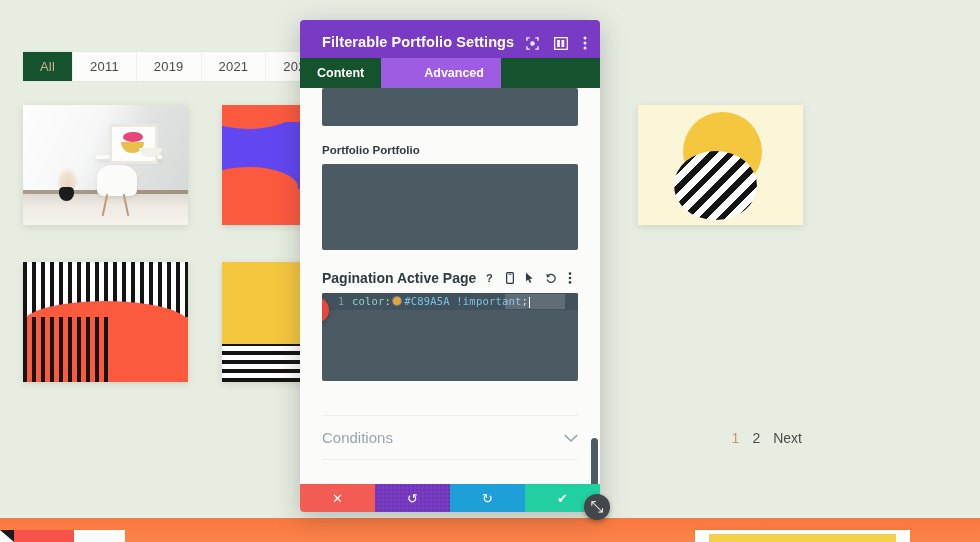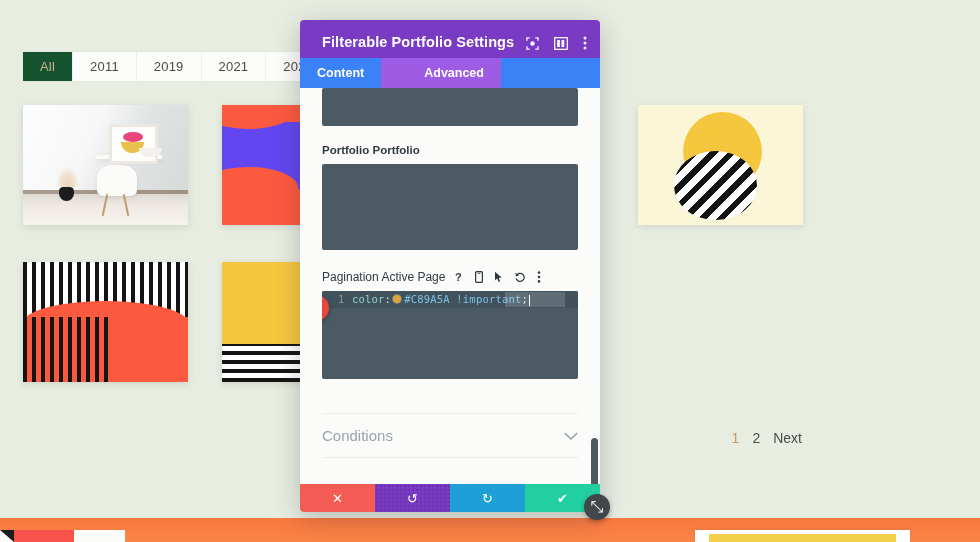--- a/index.html
+++ b/index.html
@@ -208,21 +208,21 @@
   #modal-preset {
     color: #dfc9f4; font-size: 10.5px; margin-top: 4px; font-weight: bold;
   }
   #header-icons {
     position: absolute; right: 13px; top: 16px;
     display: flex; gap: 15px; align-items: center;
   }
   .hdr-ico { color: #ffffff; opacity:.95; cursor: pointer; display:flex; }
 
   #modal-tabs {
-    display: flex; background: #3b82f6; height: 30px;
+    display: flex; background: #14532d; height: 30px;
   }
   .tab {
     padding: 0 17px; display:flex; align-items:center;
     color:#ffffff; font-size:12.5px; font-weight:bold; cursor:pointer;
   }
   .tab.active { background: #9e5ce4; padding-left: 43px; }
 
   #modal-body {
     flex: 1; background:#fbfcfa; position: relative;
     padding: 0 22px; overflow: hidden;
@@ -233,21 +233,21 @@
   #fb-top { height: 38px; margin-top: 0; }
   .field-label {
     font-size: 11.5px; color:#2f3b42; font-weight:bold;
     margin: 18px 0 8px 0;
   }
   #fb-mid { height: 86px; }
 
   .label-row {
     display:flex; align-items:center; gap:0; margin: 20px 0 7px 0;
   }
-  .label-row .lr-text { font-size:12px; color:#2f3b42; font-weight:normal; }
+  .label-row .lr-text { font-size:14px; color:#2f3b42; font-weight:bold; }
   .lr-icons { display:flex; gap:11px; margin-left:10px; align-items:center; }
   .lr-ico { color:#2f3b42; display:flex; align-items:center; cursor:pointer; }
 
   
   #code-editor {
     background:#4b5a63; border-radius:2px; height: 88px; position:relative;
     font-family: "DejaVu Sans Mono", monospace;
     overflow:hidden;
   }
   #code-line {

